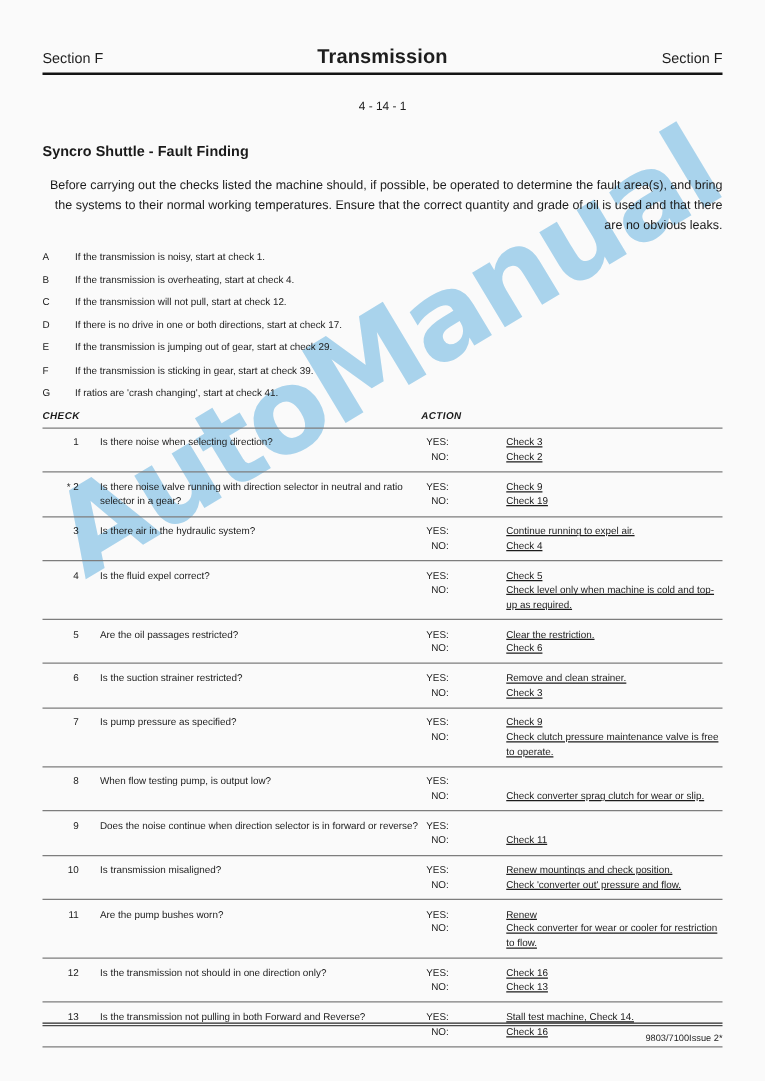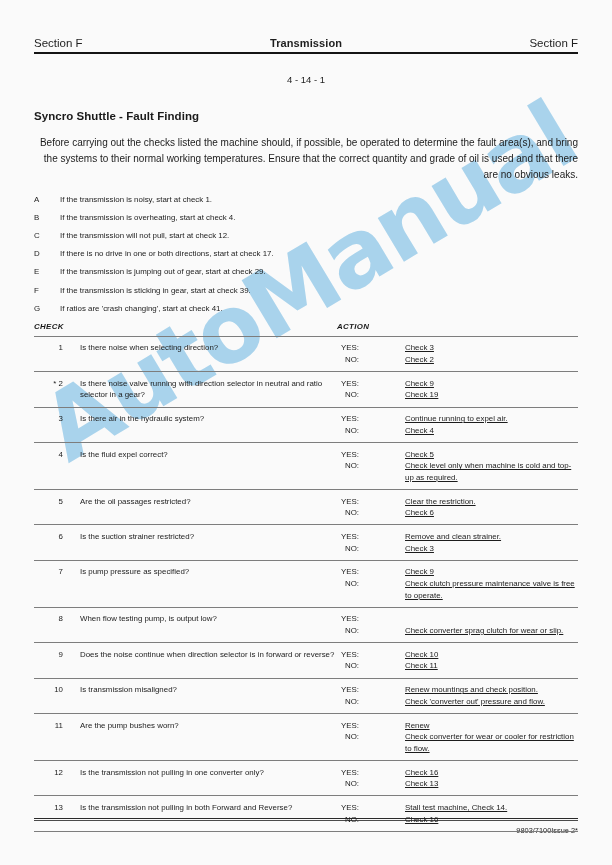--- a/index.html
+++ b/index.html
@@ -59,21 +59,21 @@
   .run-head {
     display: flex;
     justify-content: space-between;
     align-items: baseline;
     padding-top: 37px;
     font-size: 11.5px;
     color: #1e1e1e;
   }
   .run-head .center {
     font-weight: bold;
-    font-size: 11px;
+    font-size: 16px;
     letter-spacing: .1px;
   }
   .rule-thick {
     border-top: 2.1px solid #141414;
     margin-top: 3px;
   }
   .folio {
     display: flex;
     justify-content: center;
     font-size: 9.5px;
@@ -382,21 +382,20 @@
             </div>
           </div>
           <div class="rule-thin"></div>
           <div class="row">
             <div class="c-num">9</div>
             <div class="c-gap"></div>
             <div class="c-check">Does the noise continue when direction selector is in forward or reverse?</div>
             <div class="c-action">
               <div class="act-line">
                 <div class="lbl">YES:</div>
-                <div class="val">Check 10</div>
               </div>
               <div class="act-line">
                 <div class="lbl">NO:</div>
                 <div class="val">Check 11</div>
               </div>
             </div>
           </div>
           <div class="rule-thin"></div>
           <div class="row">
             <div class="c-num">10</div>
@@ -426,21 +425,21 @@
               <div class="act-line">
                 <div class="lbl">NO:</div>
                 <div class="val">Check converter for wear or cooler for restriction to flow.</div>
               </div>
             </div>
           </div>
           <div class="rule-thin"></div>
           <div class="row">
             <div class="c-num">12</div>
             <div class="c-gap"></div>
-            <div class="c-check">Is the transmission not pulling in one converter only?</div>
+            <div class="c-check">Is the transmission not should in one direction only?</div>
             <div class="c-action">
               <div class="act-line">
                 <div class="lbl">YES:</div>
                 <div class="val">Check 16</div>
               </div>
               <div class="act-line">
                 <div class="lbl">NO:</div>
                 <div class="val">Check 13</div>
               </div>
             </div>

